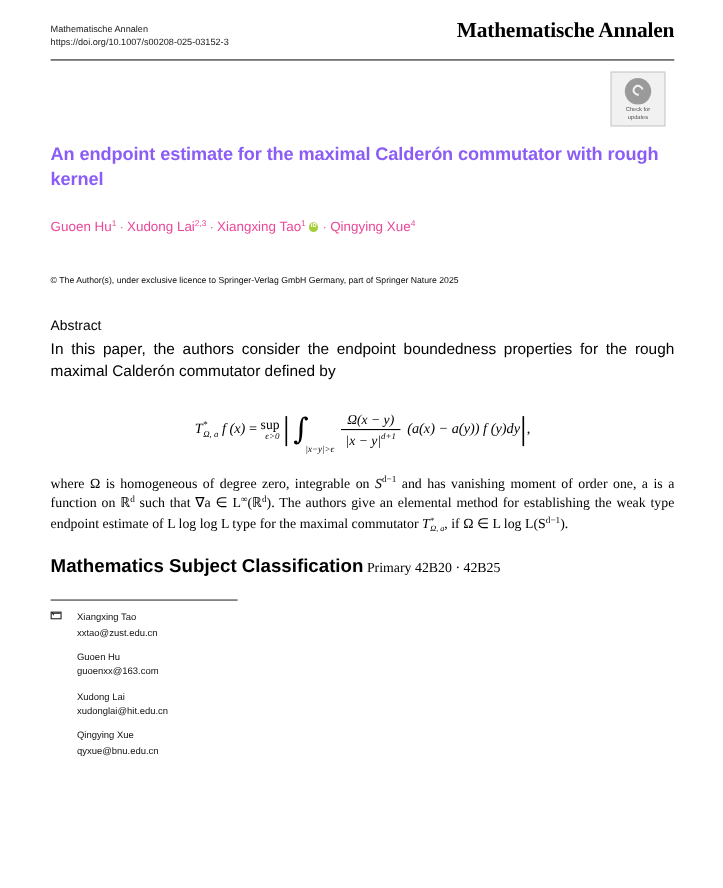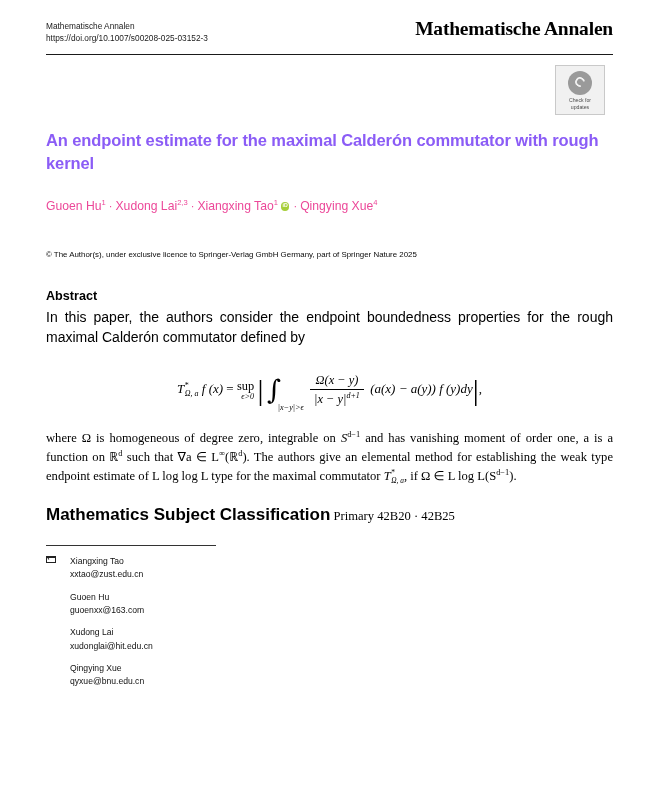--- a/index.html
+++ b/index.html
@@ -148,21 +148,21 @@
   .dates {
     font-family: "Liberation Sans", sans-serif;
     font-size: 7.9px;
     line-height: 1.62;
     margin-top: 34px;
     color: #0a0a0a;
   }
   
   .section-head {
     font-family: "Liberation Sans", sans-serif;
-    font-weight: bold;
+    font-weight: normal;
     font-size: 12.6px;
     margin-top: 27px;
   }
   .abstract-body {
     font-family: Liberation Sans, sans-serif;
     font-size: 14px;
     line-height: 1.44;
     margin-top: 4px;
     text-align: justify;
   }

